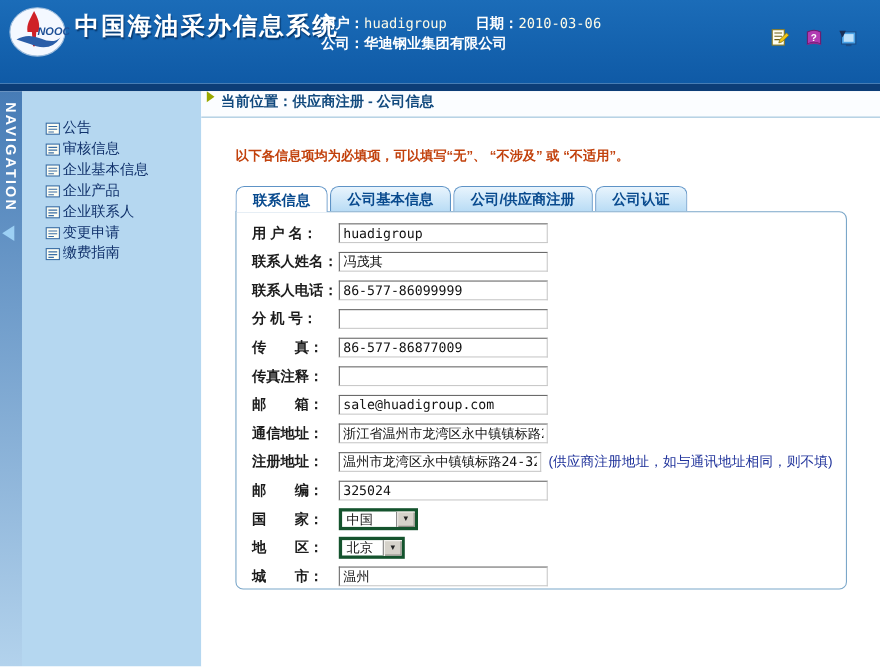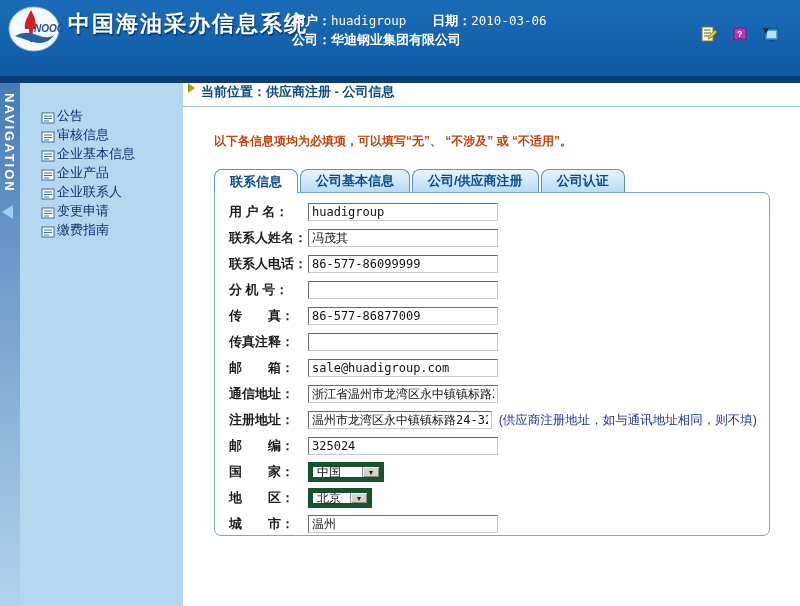--- a/index.html
+++ b/index.html
@@ -46,21 +46,21 @@
   .tabs { position:absolute; left:31px; top:86px; display:flex; align-items:flex-end; z-index:2; }
   .tab { height:23px; line-height:22px; padding:0 15px; margin-right:2px; font-size:13px; font-weight:bold; color:#084a8e; background:linear-gradient(#e8f4fd,#b9dcf5); border:1px solid #5e93c6; border-bottom:none; border-radius:8px 8px 0 0; cursor:pointer; white-space:nowrap; }
   .tab.active { background:#ffffff; height:24px; line-height:23px; margin-bottom:-1px; }
 
   .form-panel { position:absolute; left:31px; top:109px; width:556px; height:344px; background:#fff; border:1px solid #7ba7c9; border-radius:0 7px 7px 7px; padding:9px 12px 0 14px; }
   .form-row { display:flex; align-items:center; height:20px; margin-bottom:6px; white-space:nowrap; }
   .f-label { width:79px; font-size:13px; font-weight:bold; color:#1c1c1c; flex-shrink:0; }
   .f-input { width:190px; height:18px; border:1px solid #707070; border-color:#6a6a6a #c9c9c9 #c9c9c9 #6a6a6a; font-family:"DejaVu Sans Mono", monospace; font-size:12px; padding:0 3px; color:#111; background:#fff; }
   .f-note { margin-left:7px; font-size:12.5px; color:#20339b; }
 
-  .fake-select { display:inline-flex; align-items:stretch; height:20px; border:5px solid #14532d; background:#fff; cursor:pointer; }
+  .fake-select { display:inline-flex; align-items:stretch; height:20px; border:3px solid #14532d; background:#fff; cursor:pointer; }
   .fs-text { display:flex; align-items:center; padding:0 4px; font-size:12px; color:#111; }
   .fs-btn { width:17px; background:#d6d2ca; border-left:1px solid #8a8a8a; box-shadow:inset 1px 1px 0 #f4f2ee, inset -1px -1px 0 #8f8c85; display:flex; align-items:center; justify-content:center; font-size:7px; color:#222; }
   .fs-country .fs-text { width:49px; }
   .fs-region .fs-text { width:37px; }
 </style>
 </head>
 <body>
 
 <div class="app">
 

